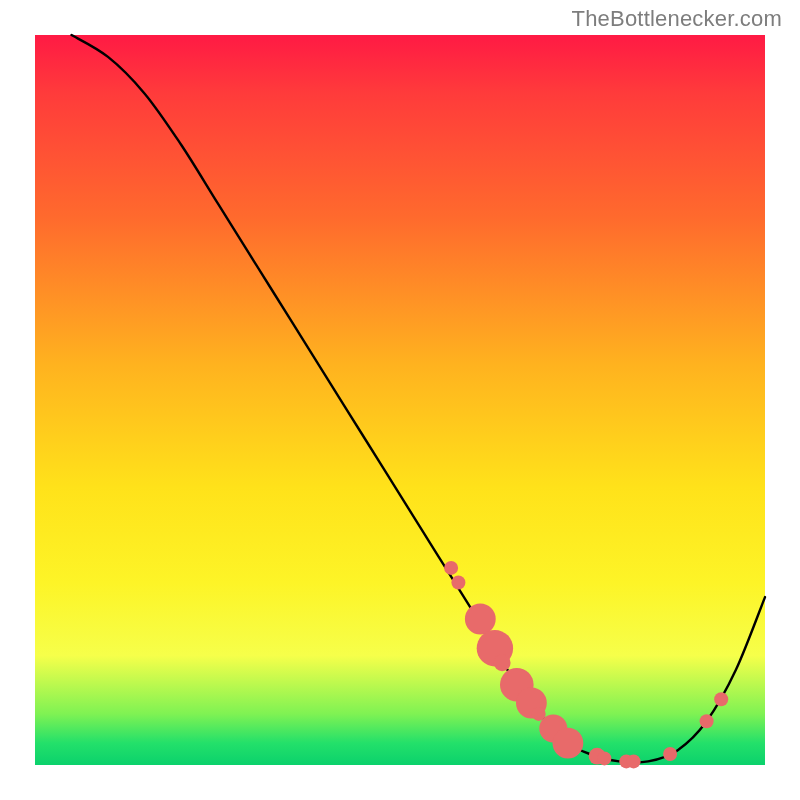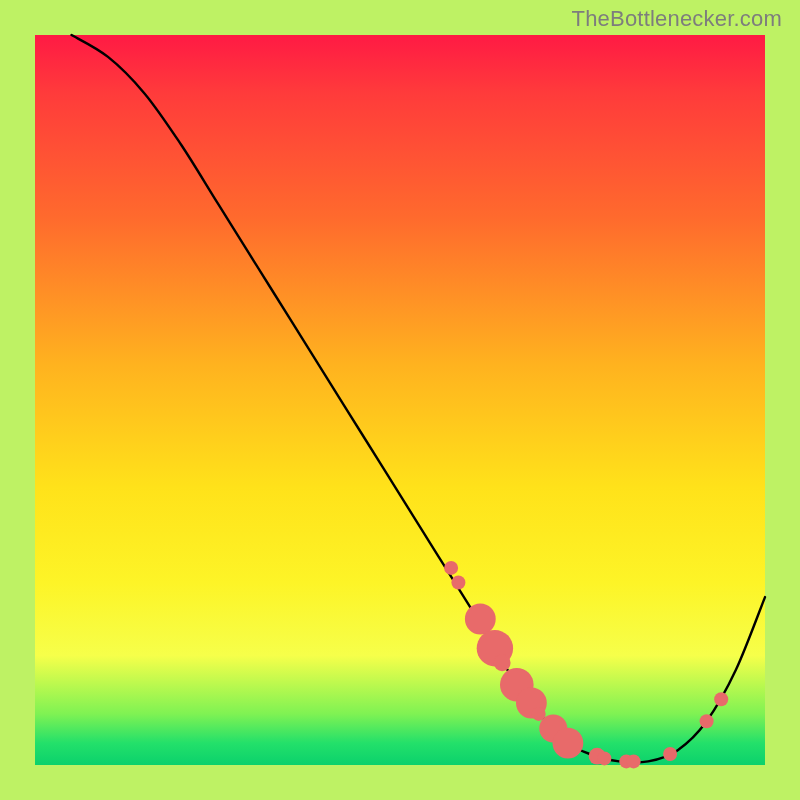--- a/index.html
+++ b/index.html
@@ -10,21 +10,21 @@
     background: #000;
     overflow: hidden;
     font-family: Arial, Helvetica, sans-serif;
   }
   .frame {
     position: absolute;
     top: 0;
     left: 0;
     width: 800px;
     height: 800px;
-    background: #bef264;
+    background: #ffffff;
   }
   .plot-bg {
     position: absolute;
     top: 35px;
     left: 35px;
     width: 730px;
     height: 730px;
     background: linear-gradient(to bottom,
       #ff1a44 0%,
       #ff3b3b 8%,

